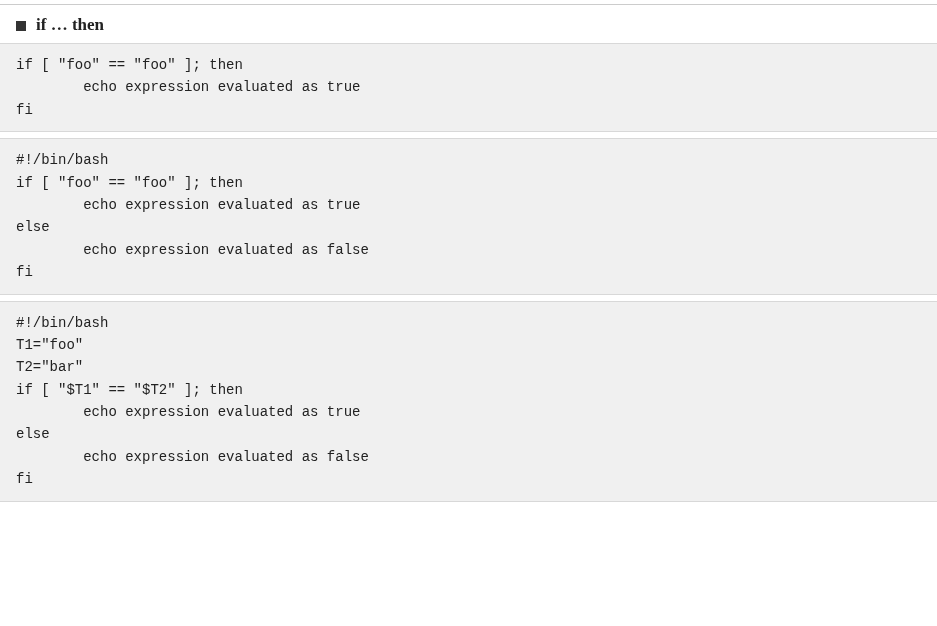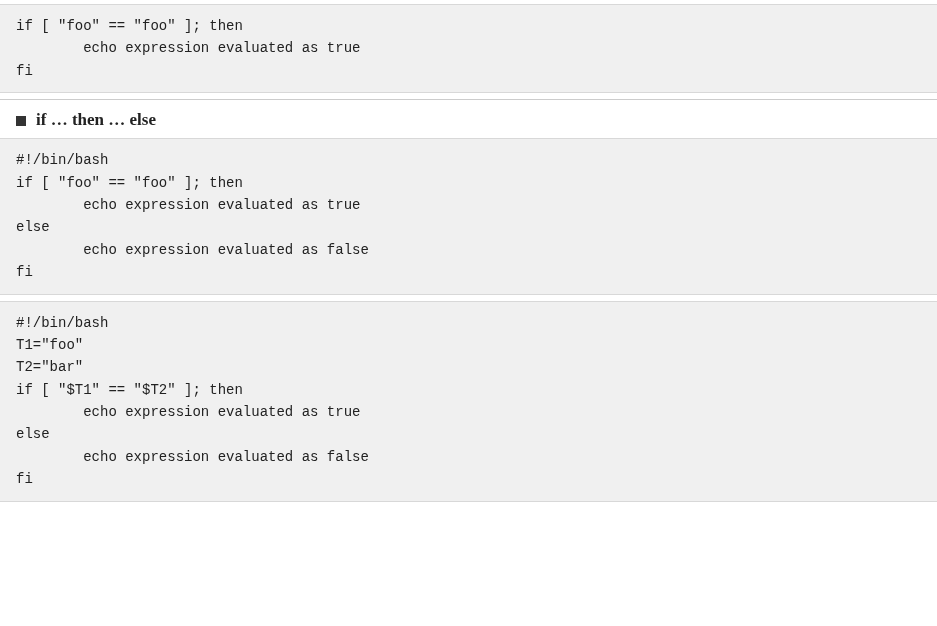--- a/index.html
+++ b/index.html
@@ -60,28 +60,28 @@
 
     .spacer {
       height: 6px;
       background-color: #ffffff;
     }
   </style>
 </head>
 <body>
 
 <div class="page-wrapper">
+<div class="section-header">
+      <span class="bullet"></span>
+      <span class="section-title">if … then</span>
+    </div>
     <div class="code-block">if [ "foo" == "foo" ]; then
         echo expression evaluated as true
 fi</div>
     <div class="spacer"></div>
-    <div class="section-header">
-      <span class="bullet"></span>
-      <span class="section-title">if … then … else</span>
-    </div>
     <div class="code-block">#!/bin/bash
 if [ "foo" == "foo" ]; then
         echo expression evaluated as true
 else
         echo expression evaluated as false
 fi</div>
     <div class="spacer"></div>
     <div class="code-block">#!/bin/bash
 T1="foo"
 T2="bar"

